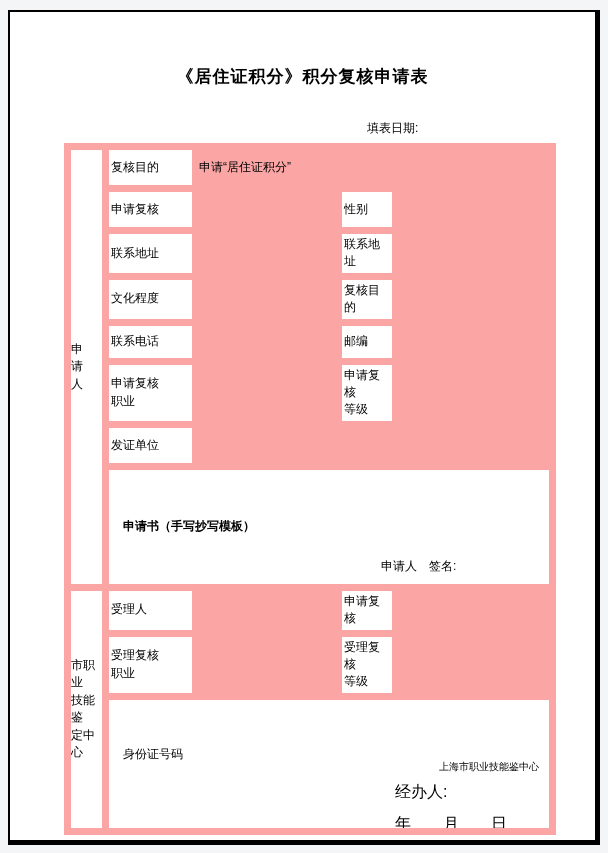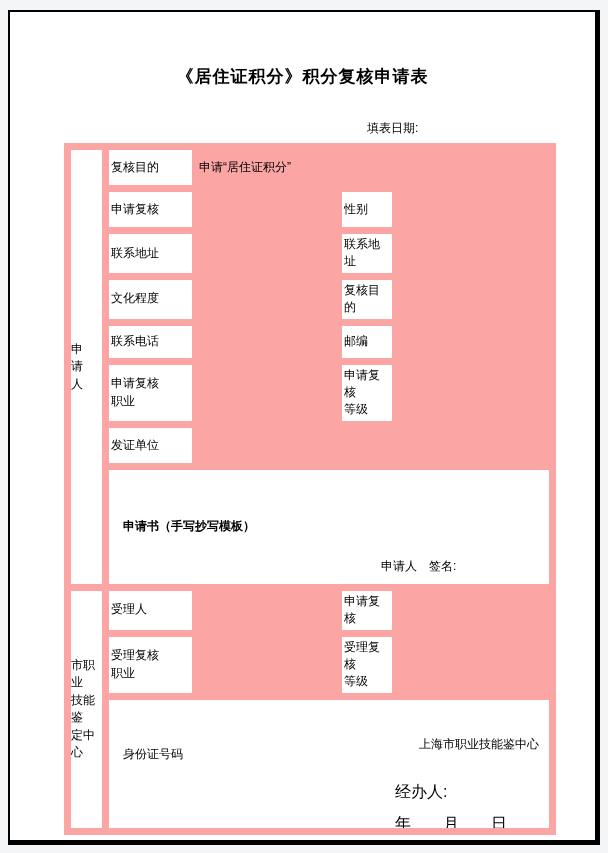--- a/index.html
+++ b/index.html
@@ -65,22 +65,22 @@
   }
   .handler-line {
     position:absolute; left:286px; top:80px;
     font-size:16px; white-space:pre;
   }
   .ymd-line {
     position:absolute; left:286px; top:112px;
     font-size:16px; white-space:pre;
   }
   .footer-org {
-    position:absolute; top:724px; right:56px;
-    font-size:12px;
+    position:absolute; top:748px; right:56px;
+    font-size:10px;
   }
 </style>
 </head>
 <body>
 
 <div class="page">
 
   <div class="title">《居住证积分》积分复核申请表</div>
 
   <div class="fill-date">填表日期:</div>

